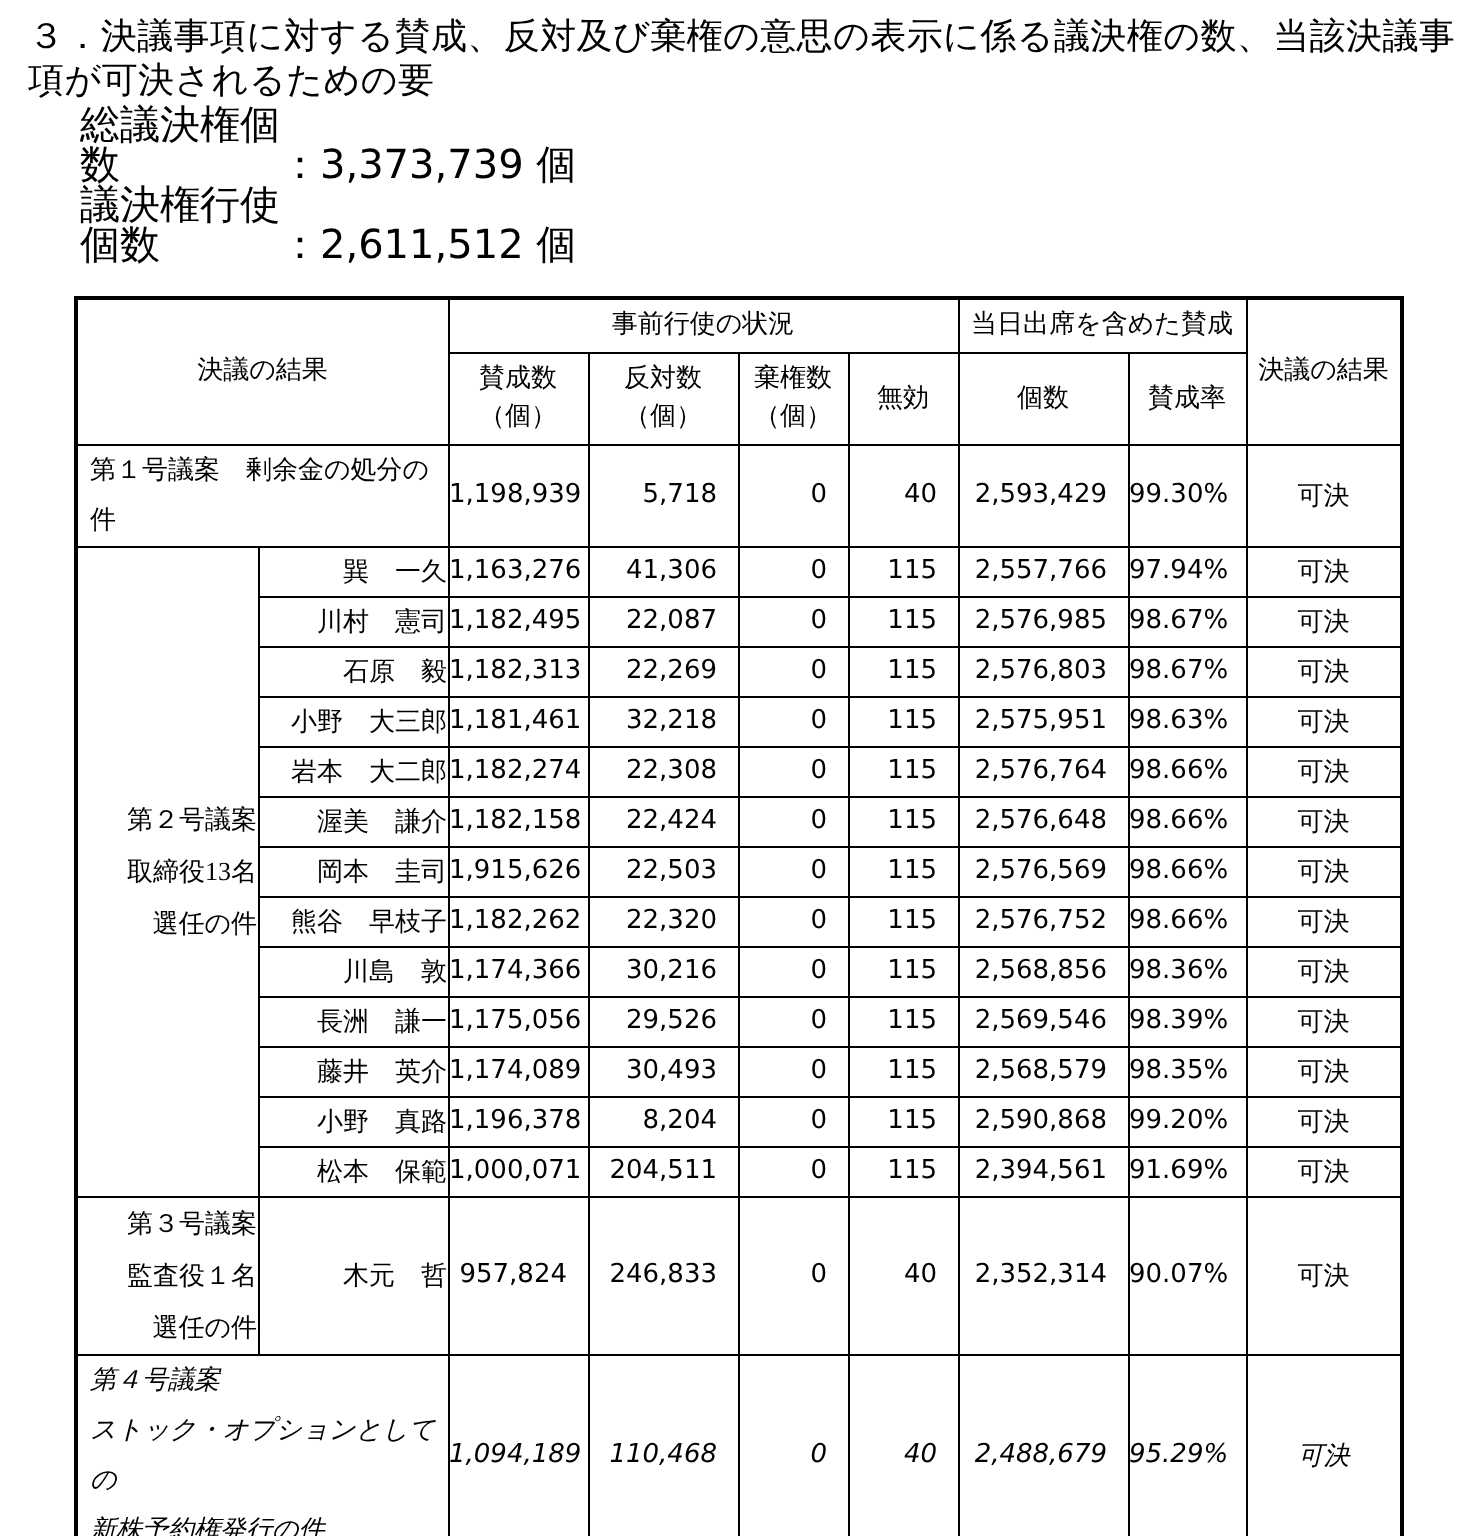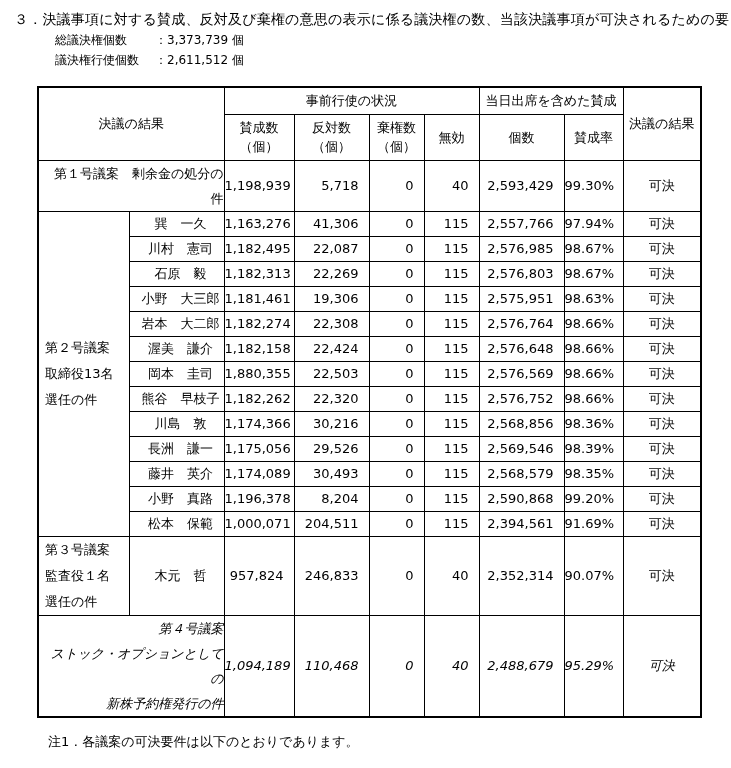--- a/index.html
+++ b/index.html
@@ -2,24 +2,24 @@
 <html><head>
 <meta charset="utf-8">
 <style>
   * { margin: 0; padding: 0; box-sizing: border-box; }
   html, body {
     width: 731px; height: 768px;
     background: #ffffff; color: #000000;
     font-family: "DejaVu Sans", "Liberation Sans", sans-serif;
     overflow: hidden;
   }
-  .heading { font-size: 14px; padding-top: 8px; }
+  .heading { font-size: 18px; padding-top: 8px; }
   .heading-line1 { padding-left: 14px; line-height: 22px; letter-spacing: 0.2px; }
   .heading-line2 { padding-left: 38px; line-height: 22px; letter-spacing: 0.2px; }
-  .stats { font-size: 12px; padding-left: 55px; }
+  .stats { font-size: 20px; padding-left: 40px; }
   .stat-line { line-height: 20px; }
   .stat-label { display: inline-block; width: 100px; }
   .stat-value { display: inline-block; }
 
   table.results {
     border-collapse: collapse;
     table-layout: fixed;
     width: 663px;
     margin: 16px 0 0 37px;
     border: 2px solid #000;
@@ -32,23 +32,23 @@
     overflow: hidden;
   }
   table.results th { text-align: center; line-height: 19px; }
   tr.hdr1 { height: 27px; }
   tr.hdr2 { height: 46px; }
   tr.row-p1 { height: 26px; }
   tr.row-name { height: 25px; }
   tr.row-p3 { height: 78px; }
   tr.row-p4 { height: 77px; font-style: italic; }
 
-  td.cell-label  { text-align: right; padding-left: 6px; white-space: pre-line; line-height: 25px; }
-  td.cell-group  { text-align: left; padding-left: 6px; white-space: pre-line; line-height: 26px; vertical-align: middle; }
-  td.cell-name   { text-align: center; padding-left: 8px; }
+  td.cell-label  { text-align: left; padding-left: 6px; white-space: pre-line; line-height: 25px; }
+  td.cell-group  { text-align: right; padding-left: 6px; white-space: pre-line; line-height: 26px; vertical-align: middle; font-family: Liberation Serif, serif; }
+  td.cell-name   { text-align: right; padding-left: 8px; }
   td.cell-num    { text-align: right; padding-right: 10px; }
   td.cell-rate   { text-align: left; padding-right: 8px; }
   td.cell-result { text-align: center; }
 
   .notes { font-size: 13px; margin-top: 14px; }
   .note-line1 { padding-left: 48px; line-height: 20px; }
 </style>
 </head>
 <body>
 
@@ -142,21 +142,21 @@
       <td class="cell-num">22,269</td>
       <td class="cell-num">0</td>
       <td class="cell-num">115</td>
       <td class="cell-num">2,576,803</td>
       <td class="cell-rate">98.67%</td>
       <td class="cell-result">可決</td>
     </tr>
     <tr class="row-name">
       <td class="cell-name">小野　大三郎</td>
       <td class="cell-num">1,181,461</td>
-      <td class="cell-num">19,306</td>
+      <td class="cell-num">32,218</td>
       <td class="cell-num">0</td>
       <td class="cell-num">115</td>
       <td class="cell-num">2,575,951</td>
       <td class="cell-rate">98.63%</td>
       <td class="cell-result">可決</td>
     </tr>
     <tr class="row-name">
       <td class="cell-name">岩本　大二郎</td>
       <td class="cell-num">1,182,274</td>
       <td class="cell-num">22,308</td>
@@ -171,21 +171,21 @@
       <td class="cell-num">1,182,158</td>
       <td class="cell-num">22,424</td>
       <td class="cell-num">0</td>
       <td class="cell-num">115</td>
       <td class="cell-num">2,576,648</td>
       <td class="cell-rate">98.66%</td>
       <td class="cell-result">可決</td>
     </tr>
     <tr class="row-name">
       <td class="cell-name">岡本　圭司</td>
-      <td class="cell-num">1,880,355</td>
+      <td class="cell-num">1,915,626</td>
       <td class="cell-num">22,503</td>
       <td class="cell-num">0</td>
       <td class="cell-num">115</td>
       <td class="cell-num">2,576,569</td>
       <td class="cell-rate">98.66%</td>
       <td class="cell-result">可決</td>
     </tr>
     <tr class="row-name">
       <td class="cell-name">熊谷　早枝子</td>
       <td class="cell-num">1,182,262</td>

